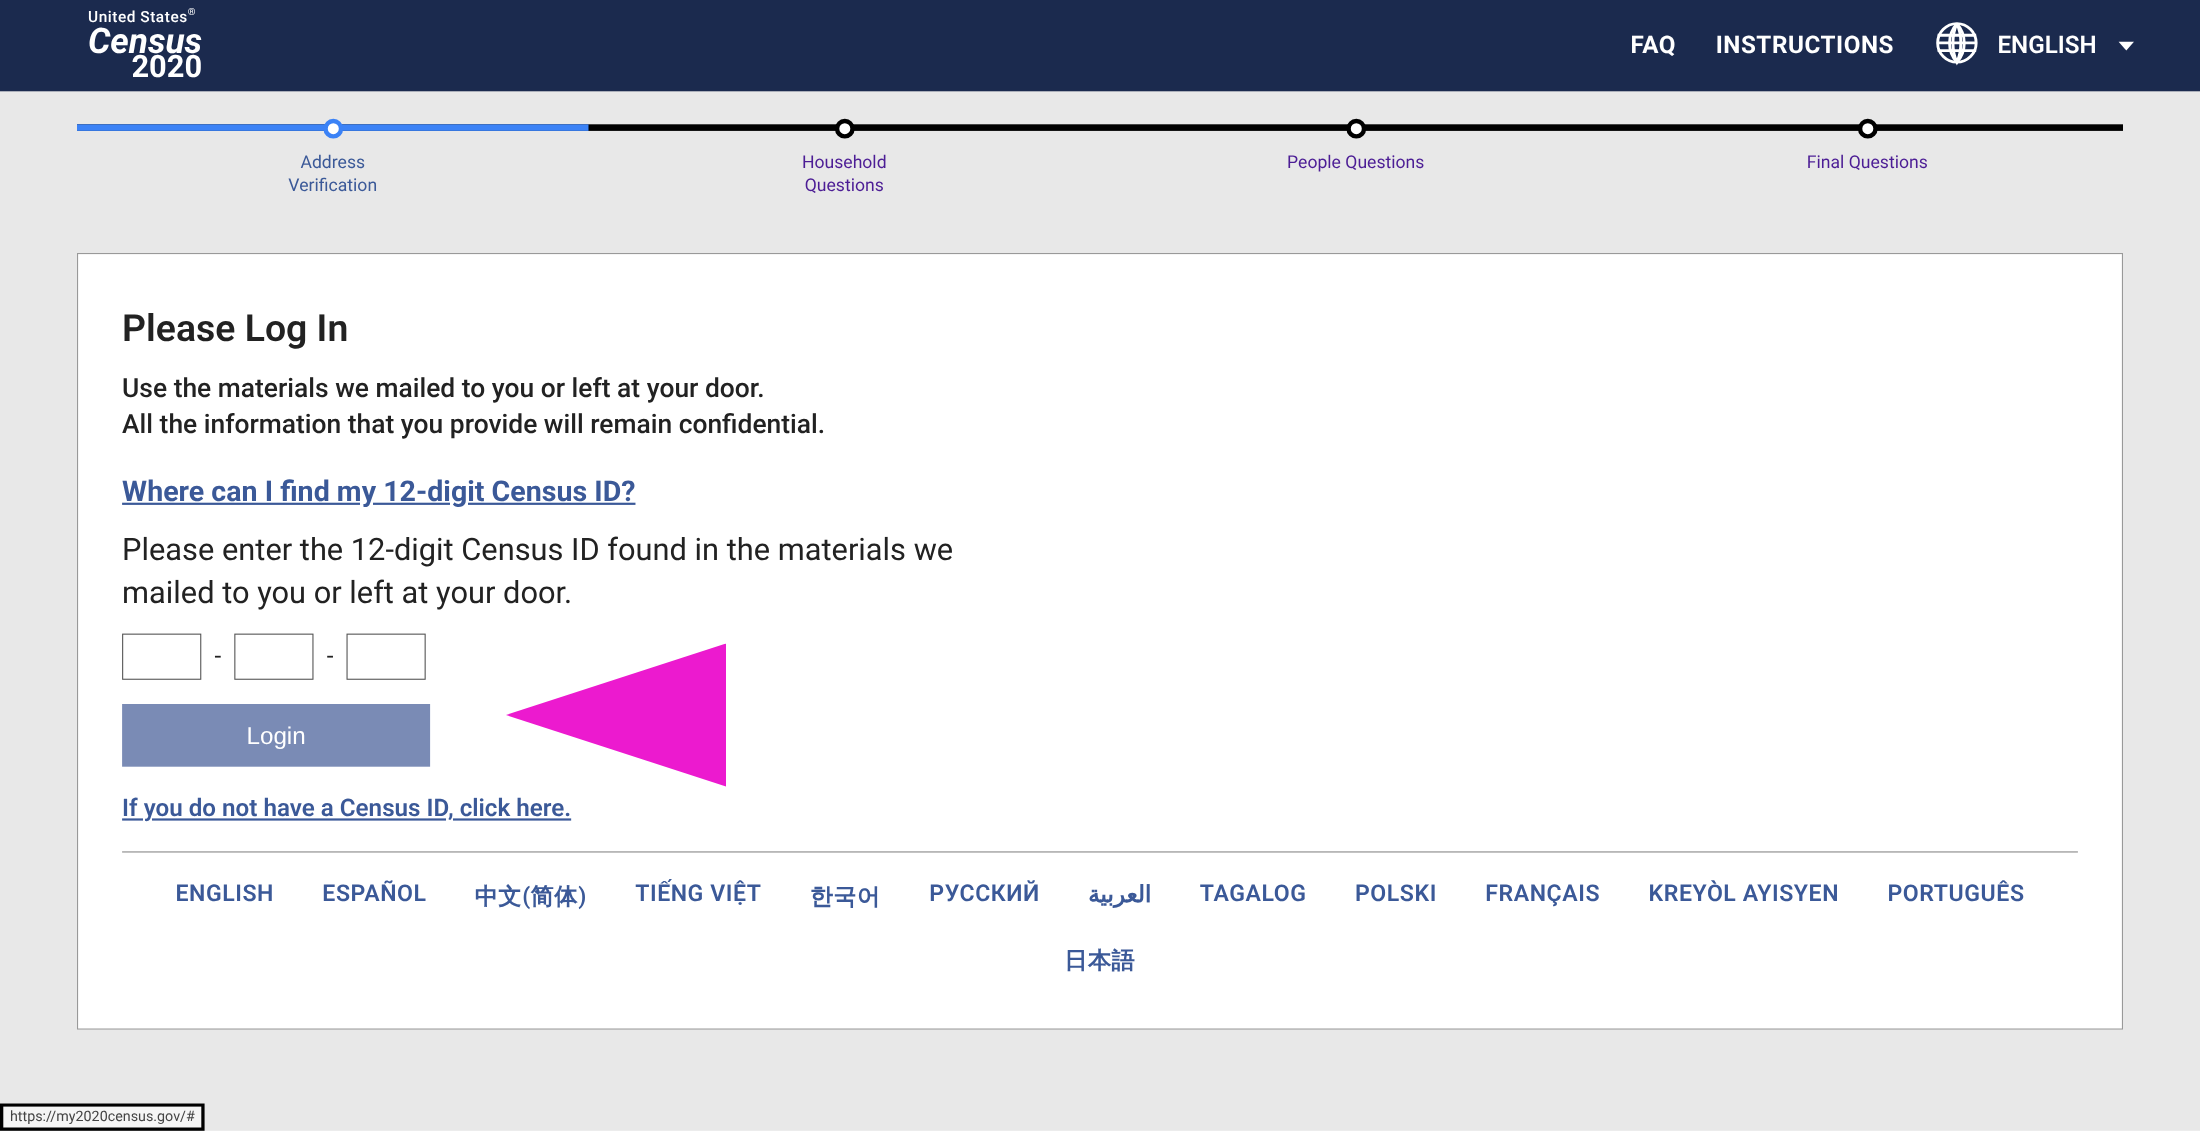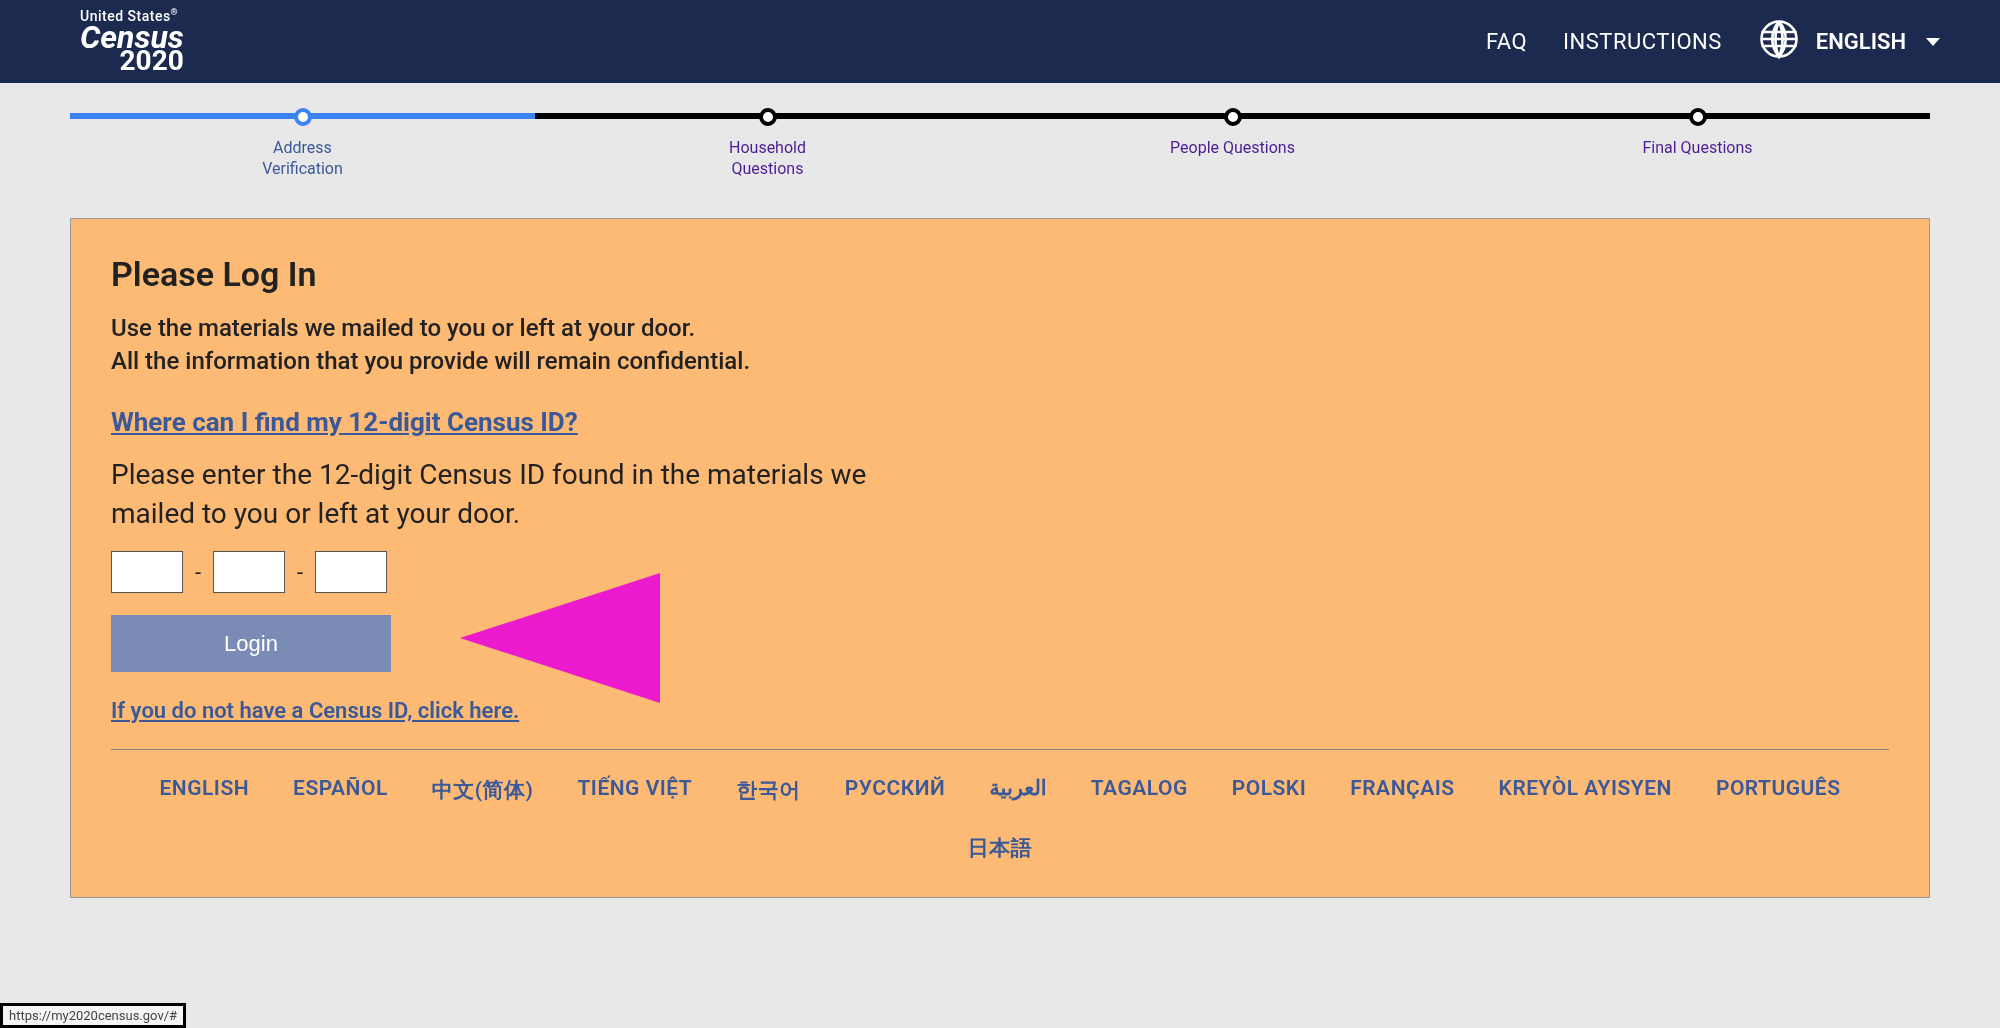--- a/index.html
+++ b/index.html
@@ -37,21 +37,21 @@
     }
     
     .nav-right {
       display: flex;
       align-items: center;
       gap: 36px;
     }
     .nav-link {
       color: white;
       font-size: 22px;
-      font-weight: 400;
+      font-weight: 700;
       text-decoration: none;
       letter-spacing: 0.5px;
     }
     .lang-switcher {
       display: flex;
       align-items: center;
       gap: 16px;
       color: white;
       font-size: 22px;
       font-weight: 600;
@@ -103,24 +103,24 @@
     }
     .step.active .step-dot { border-color: #3b82f6; }
     .step-label {
       font-size: 16px;
       color: #4c1d95;
       line-height: 1.3;
     }
     .step.active .step-label { color: #3b5998; }
     
     .main-card {
-      background: #fdba74;
-      margin: 0 70px;
+      background: #ffffff;
+      margin: 12px 70px;
       border: 1px solid #999;
-      padding: 35px 40px;
+      padding: 48px 40px;
     }
     .title {
       font-size: 34px;
       font-weight: 600;
       color: #222;
       margin-bottom: 18px;
     }
     .subtitle {
       font-size: 24px;
       font-weight: 500;

